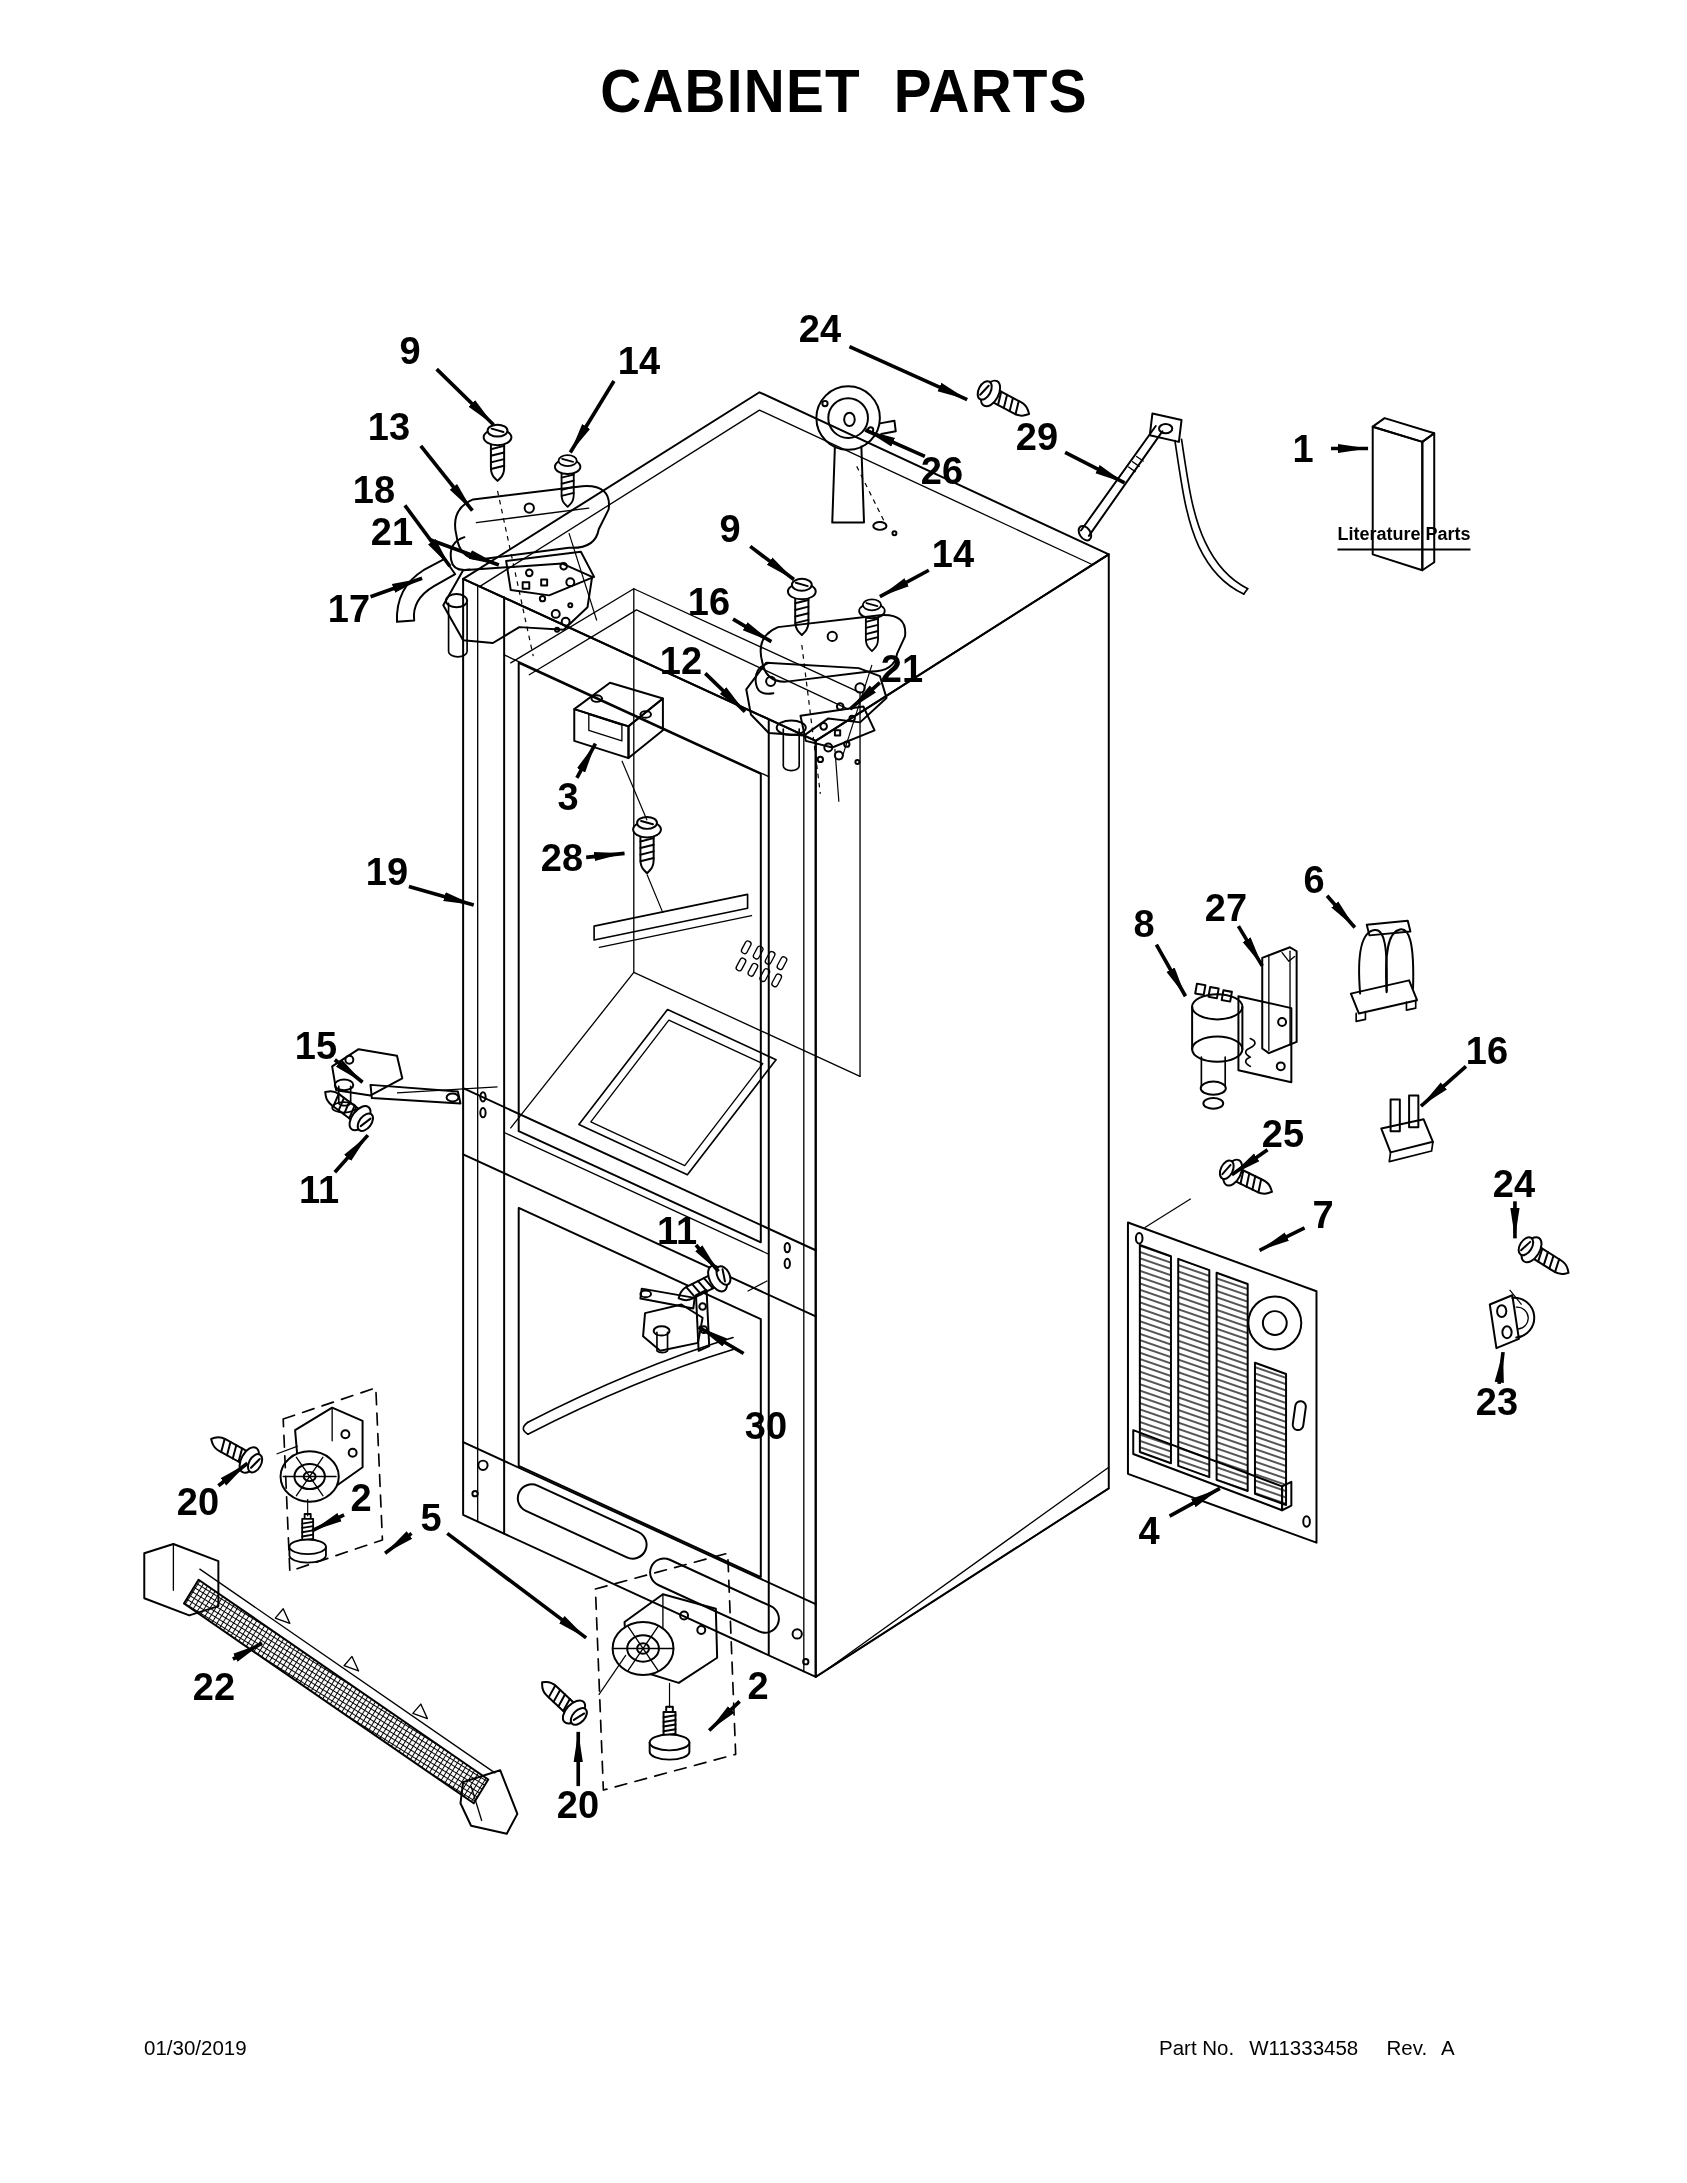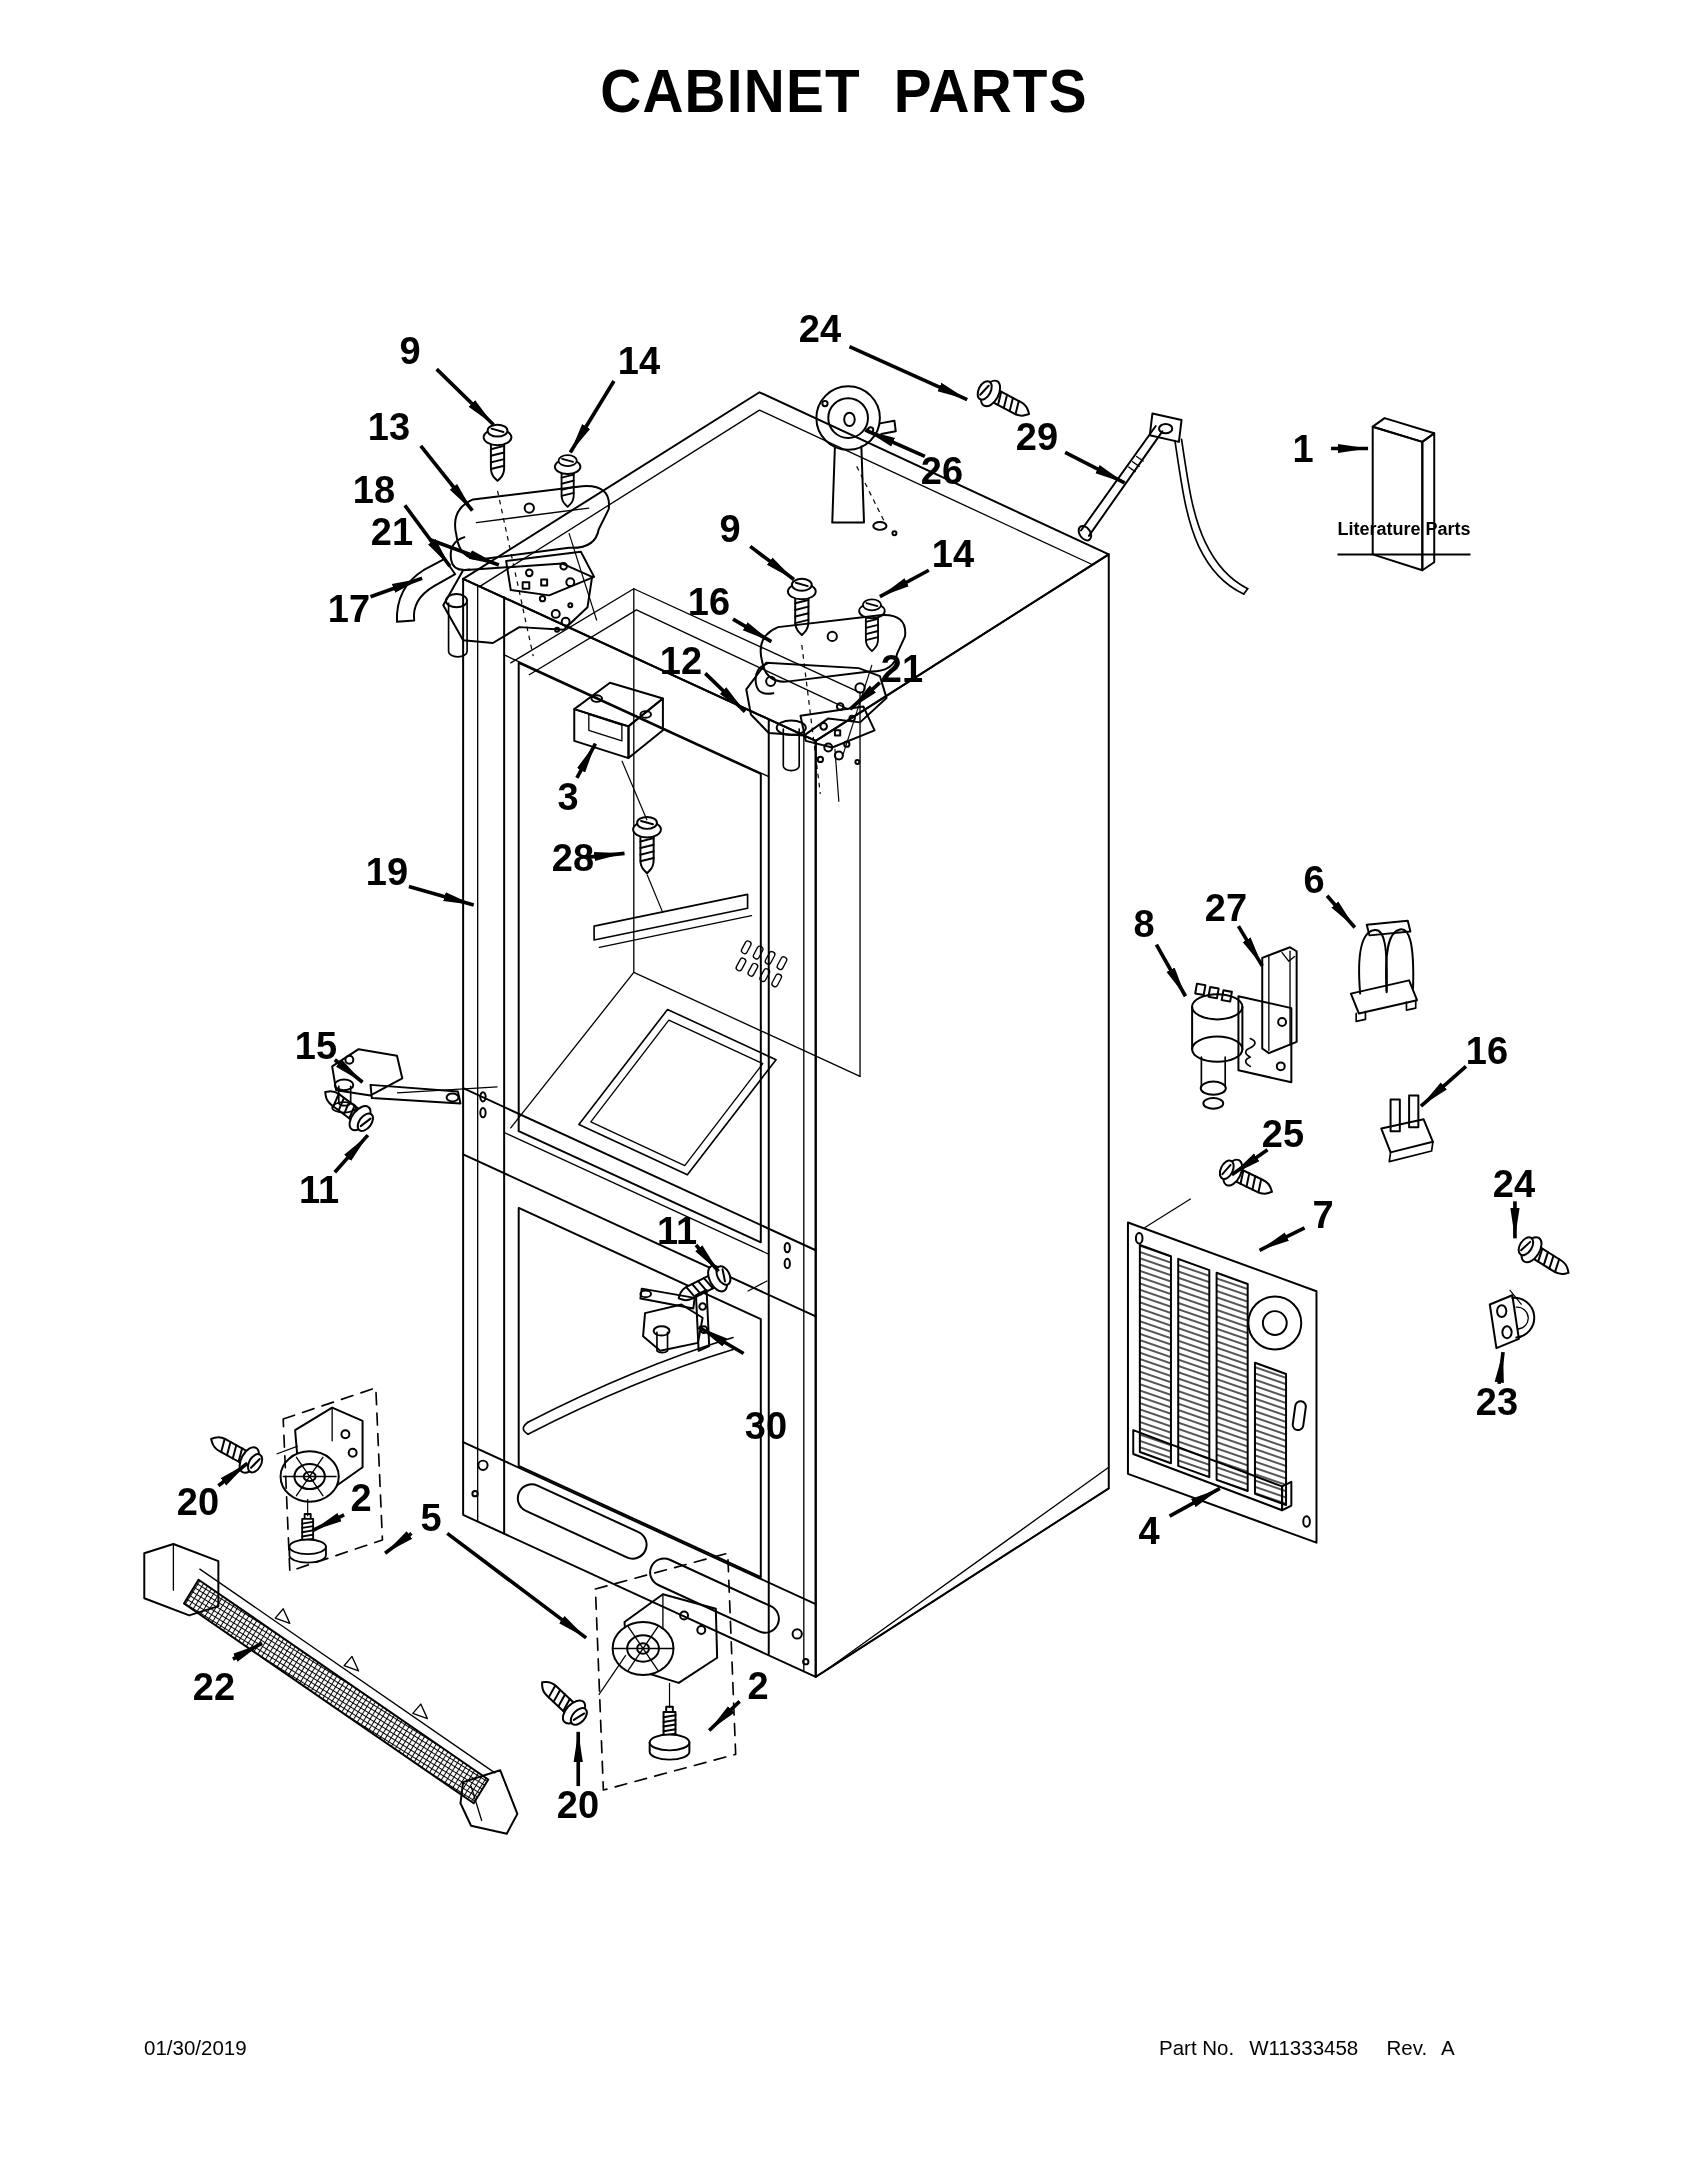--- a/index.html
+++ b/index.html
@@ -4,21 +4,21 @@
 <style>
   html,body{margin:0;padding:0;background:#fff;}
   .page{position:relative;width:1687px;height:2183px;background:#fff;overflow:hidden;
         font-family:"Liberation Sans",sans-serif;color:#000;}
   .title{position:absolute;left:50%;top:56px;transform:translateX(-50%) scaleX(.93);
          font-size:61px;font-weight:700;letter-spacing:1.3px;word-spacing:17px;white-space:nowrap;}
   #art{position:absolute;left:0;top:0;}
   .callout{position:absolute;transform:translate(-50%,-50%);
            font-size:38px;font-weight:700;white-space:nowrap;line-height:1;}
   .lit-label{position:absolute;transform:translate(-50%,-50%);font-size:18px;font-weight:700;
-             border-bottom:2px solid #000;padding-bottom:14px;white-space:nowrap;}
+             border-bottom:2px solid #000;padding-bottom:4px;white-space:nowrap;}
   .footer-date{position:absolute;left:144px;top:2036px;font-size:20.5px;}
   .footer-part{position:absolute;left:1159px;top:2036px;font-size:20.5px;white-space:nowrap;}
   .footer-part span{margin-right:9.3px;}
   .footer-part .num{margin-right:22.5px;}
 </style>
 </head>
 <body>
 
 <div class="page">
 
@@ -438,21 +438,21 @@
       <div class="callout" style="left: 820px; top: 329px;">24</div>
       <div class="callout" style="left: 942px; top: 471px;">26</div>
       <div class="callout" style="left: 1037px; top: 437px;">29</div>
       <div class="callout" style="left: 1303px; top: 449px;">1</div>
       <div class="callout" style="left: 730px; top: 529px;">9</div>
       <div class="callout" style="left: 953px; top: 554px;">14</div>
       <div class="callout" style="left: 709px; top: 602px;">16</div>
       <div class="callout" style="left: 681px; top: 661px;">12</div>
       <div class="callout" style="left: 902px; top: 669px;">21</div>
       <div class="callout" style="left: 568px; top: 797px;">3</div>
-      <div class="callout" style="left: 562px; top: 858px; margin-left: 11px;">28</div>
+      <div class="callout" style="left: 562px; top: 858px;">28</div>
       <div class="callout" style="left: 387px; top: 872px;">19</div>
       <div class="callout" style="left: 316px; top: 1046px; text-align: right;">15</div>
       <div class="callout" style="left: 319px; top: 1190px;">11</div>
       <div class="callout" style="left: 677px; top: 1231px;">11</div>
       <div class="callout" style="left: 766px; top: 1426px;">30</div>
       <div class="callout" style="left: 1144px; top: 924px;">8</div>
       <div class="callout" style="left: 1226px; top: 908px;">27</div>
       <div class="callout" style="left: 1314px; top: 880px;">6</div>
       <div class="callout" style="left: 1487px; top: 1051px;">16</div>
       <div class="callout" style="left: 1283px; top: 1134px;">25</div>

